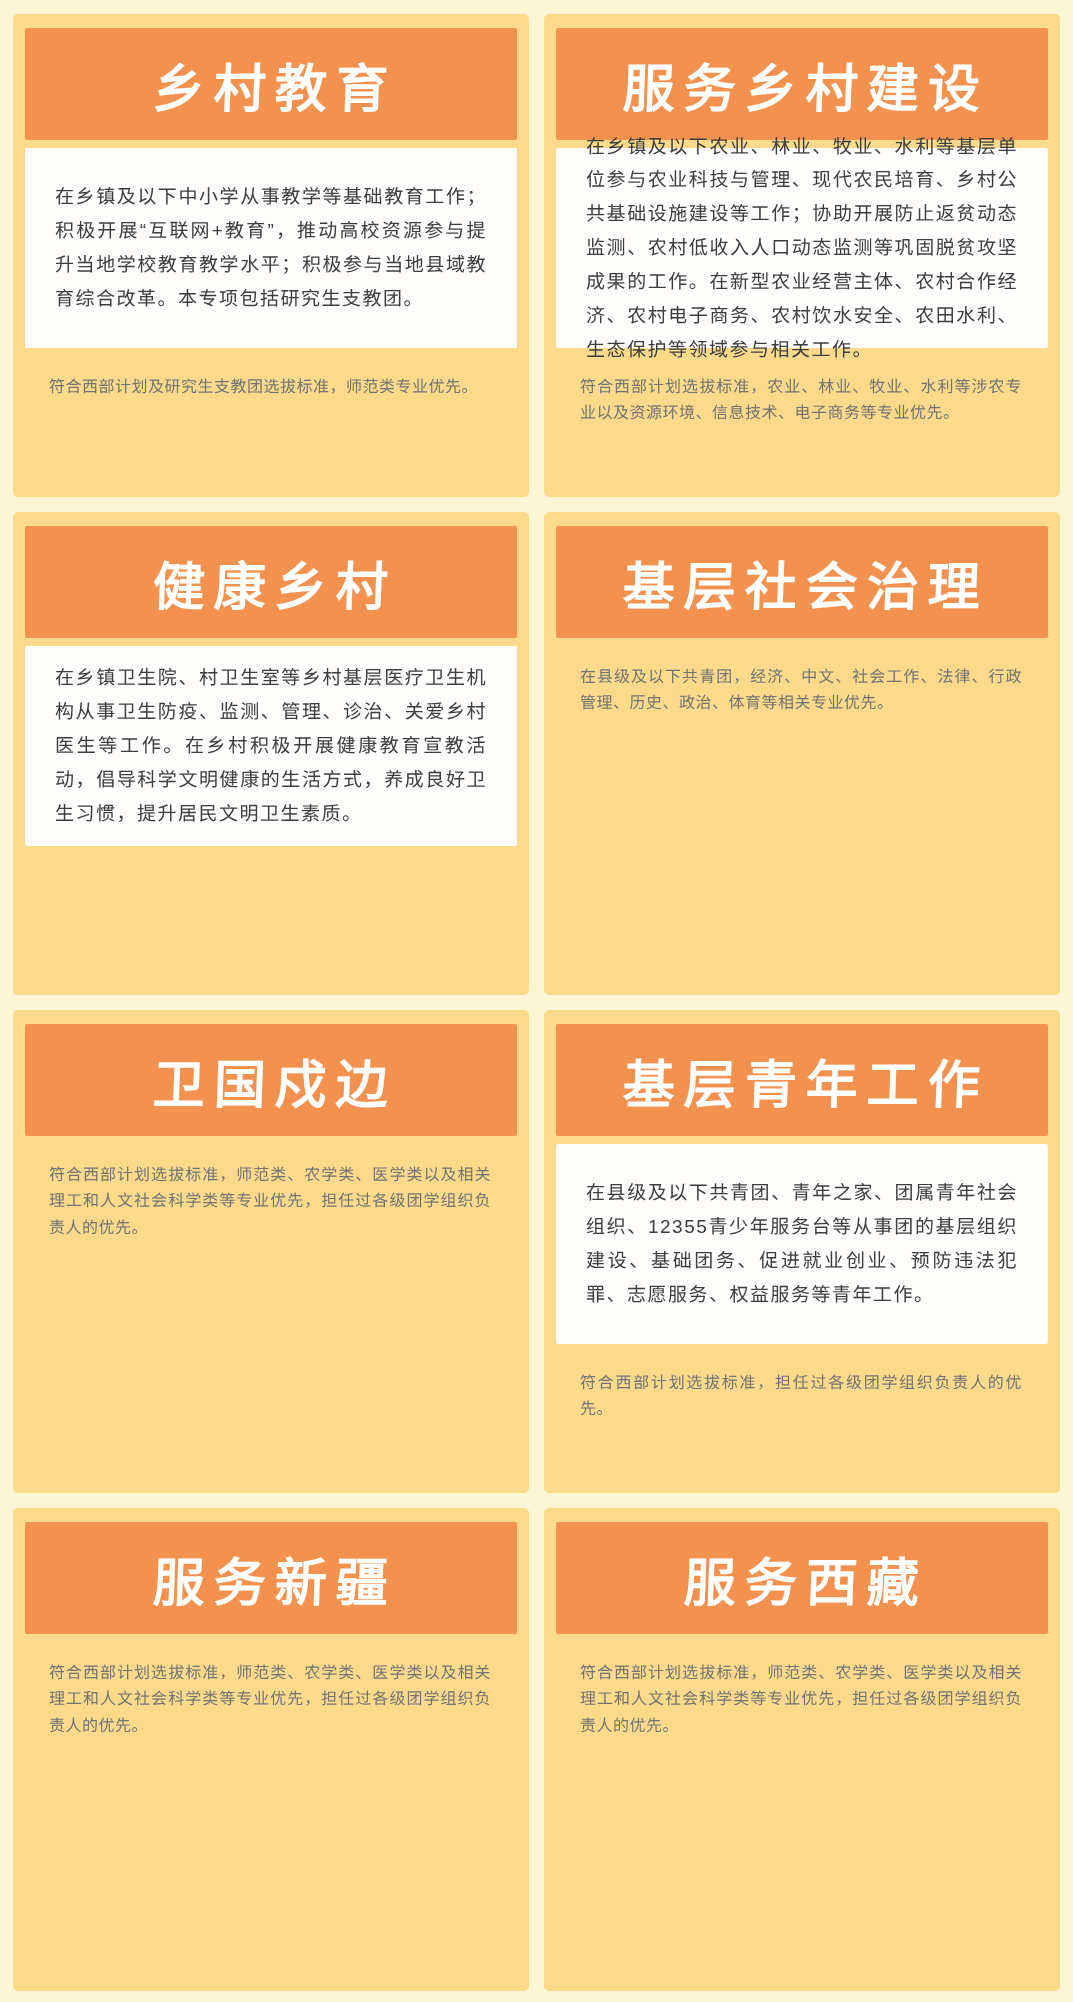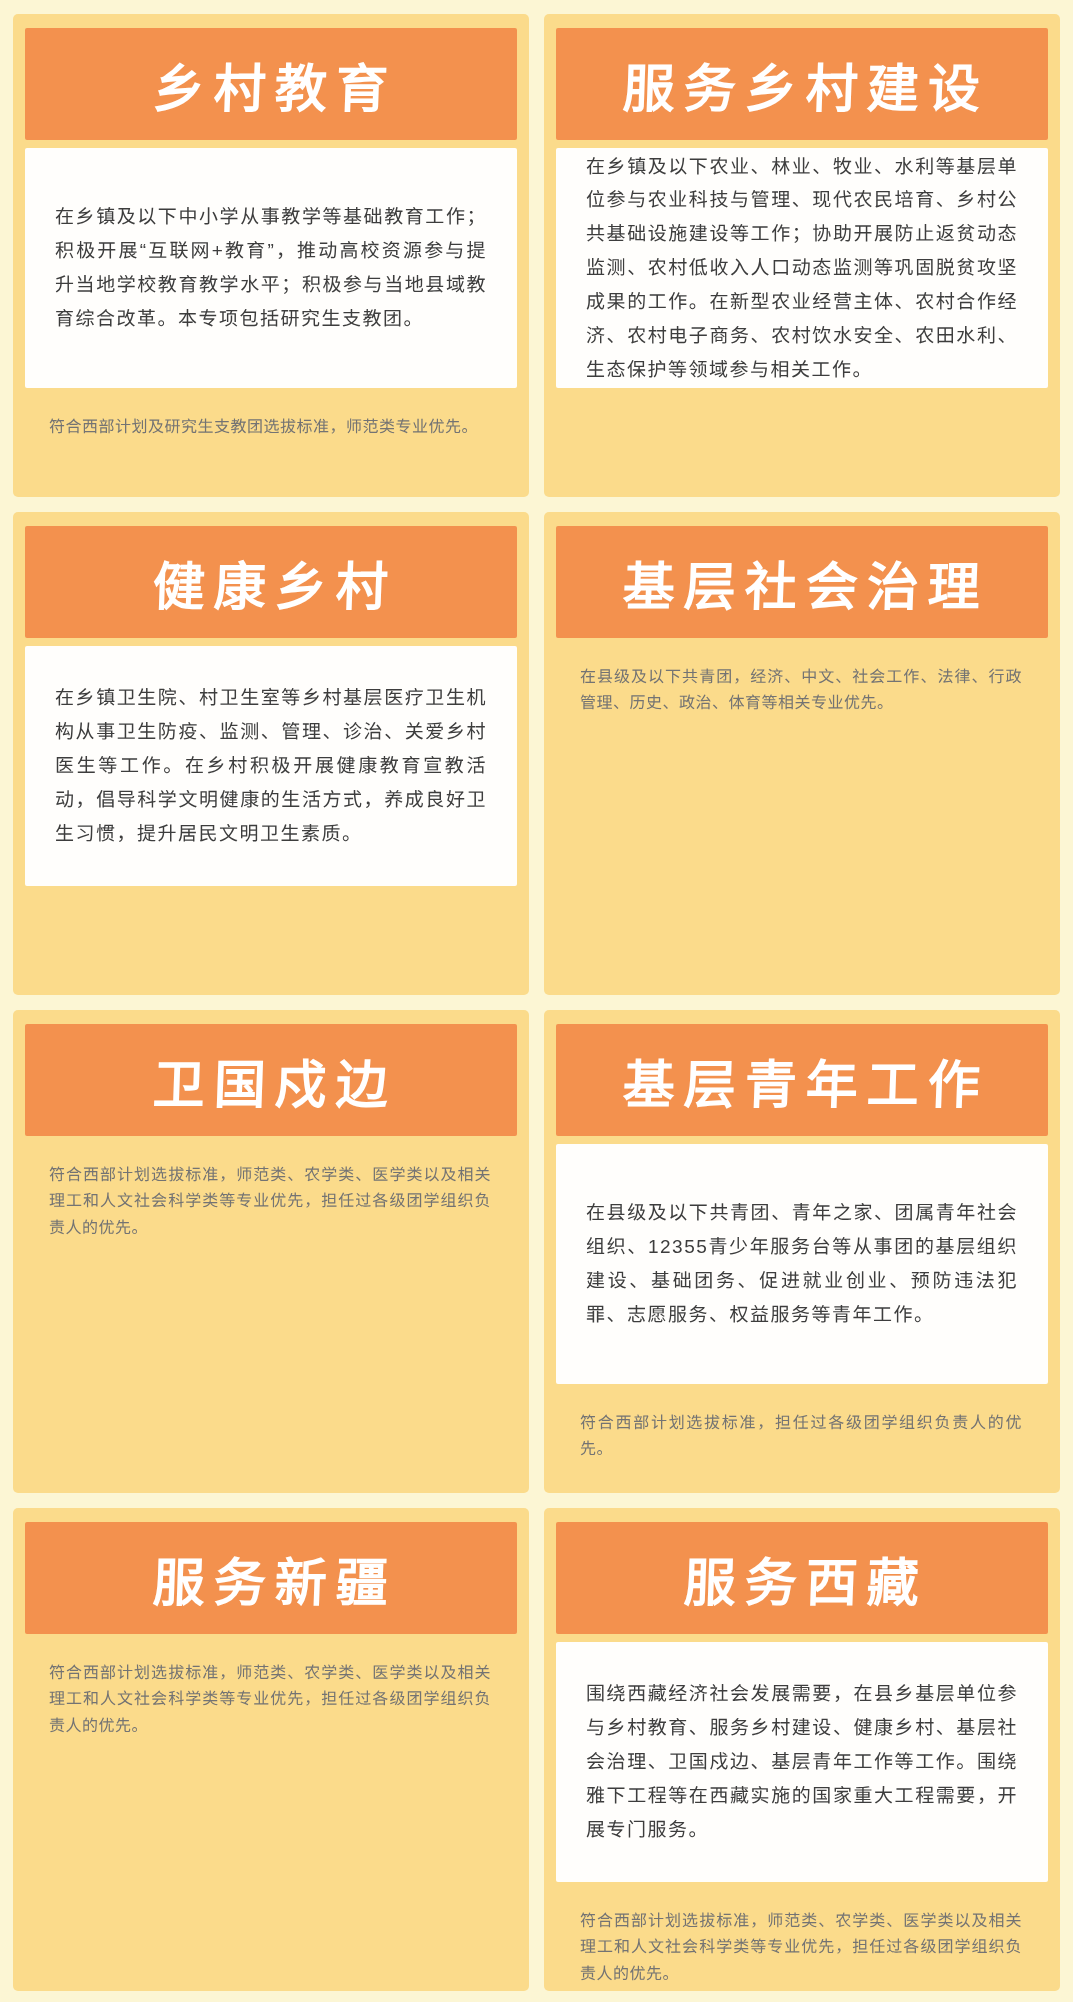--- a/index.html
+++ b/index.html
@@ -44,21 +44,21 @@
     font-weight: 900;
     letter-spacing: 9px;
     text-indent: 9px;
     white-space: nowrap;
     transform: skewX(-2deg);
   }
   .body-box {
     background: #fffefc;
     border-radius: 2px;
     margin-top: 8px;
-    height: 240px;
+    height: 200px;
     box-sizing: border-box;
     display: flex;
     align-items: center;
     padding: 10px 30px;
     flex: 0 0 auto;
   }
   .body-box p {
     margin: 0;
     color: #3d3d3d;
     font-size: 19px;
@@ -91,20 +91,21 @@
     <p class="note">符合西部计划及研究生支教团选拔标准，师范类专业优先。</p>
   </section>
 
   <section class="card">
     <div class="banner">
       <h2>服务乡村建设</h2>
     </div>
     <div class="body-box">
       <p>在乡镇及以下农业、林业、牧业、水利等基层单位参与农业科技与管理、现代农民培育、乡村公共基础设施建设等工作；协助开展防止返贫动态监测、农村低收入人口动态监测等巩固脱贫攻坚成果的工作。在新型农业经营主体、农村合作经济、农村电子商务、农村饮水安全、农田水利、生态保护等领域参与相关工作。</p>
     </div>
+    <p class="note">符合西部计划选拔标准，农业、林业、牧业、水利等涉农专业以及资源环境、信息技术、电子商务等专业优先。</p>
   </section>
 
   <section class="card">
     <div class="banner">
       <h2>健康乡村</h2>
     </div>
     <div class="body-box">
       <p>在乡镇卫生院、村卫生室等乡村基层医疗卫生机构从事卫生防疫、监测、管理、诊治、关爱乡村医生等工作。在乡村积极开展健康教育宣教活动，倡导科学文明健康的生活方式，养成良好卫生习惯，提升居民文明卫生素质。</p>
     </div>
   </section>
@@ -137,19 +138,16 @@
     <div class="banner">
       <h2>服务新疆</h2>
     </div>
     <p class="note">符合西部计划选拔标准，师范类、农学类、医学类以及相关理工和人文社会科学类等专业优先，担任过各级团学组织负责人的优先。</p>
   </section>
 
   <section class="card">
     <div class="banner">
       <h2>服务西藏</h2>
     </div>
-    <div class="body-box">
-      <p>围绕西藏经济社会发展需要，在县乡基层单位参与乡村教育、服务乡村建设、健康乡村、基层社会治理、卫国戍边、基层青年工作等工作。围绕雅下工程等在西藏实施的国家重大工程需要，开展专门服务。</p>
-    </div>
     <p class="note">符合西部计划选拔标准，师范类、农学类、医学类以及相关理工和人文社会科学类等专业优先，担任过各级团学组织负责人的优先。</p>
   </section>
 
 </main>
 
 </body></html>

